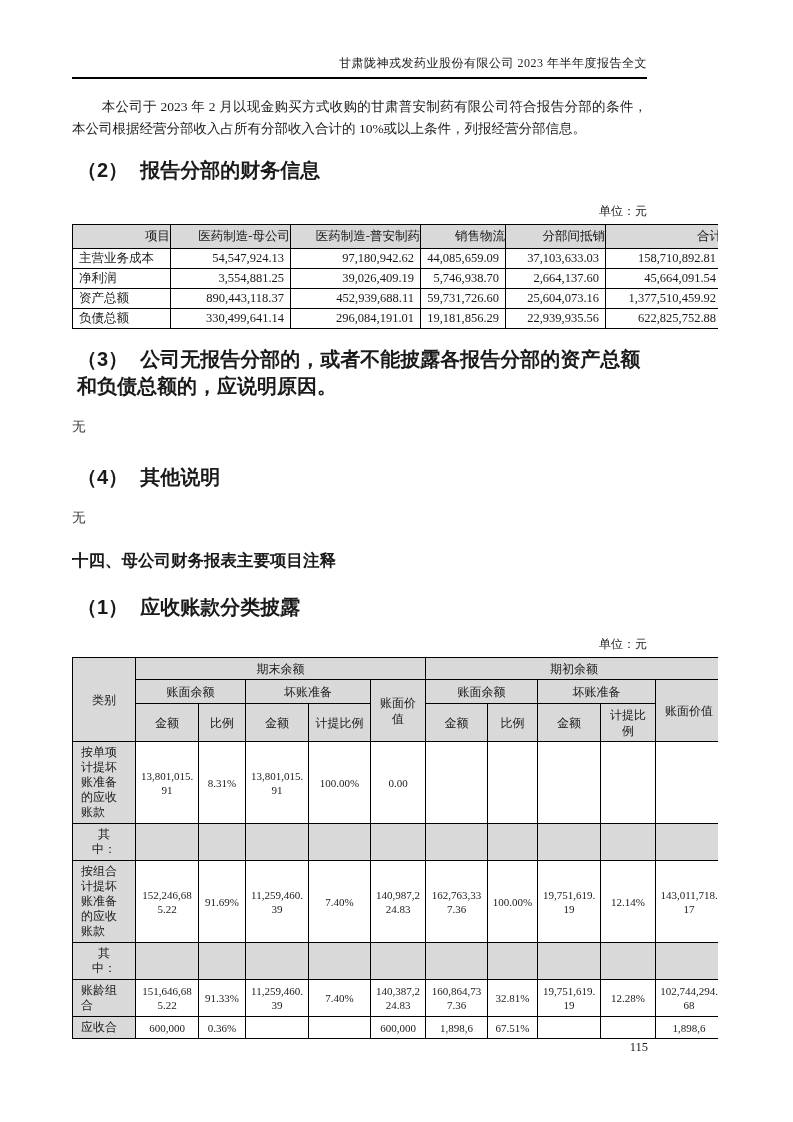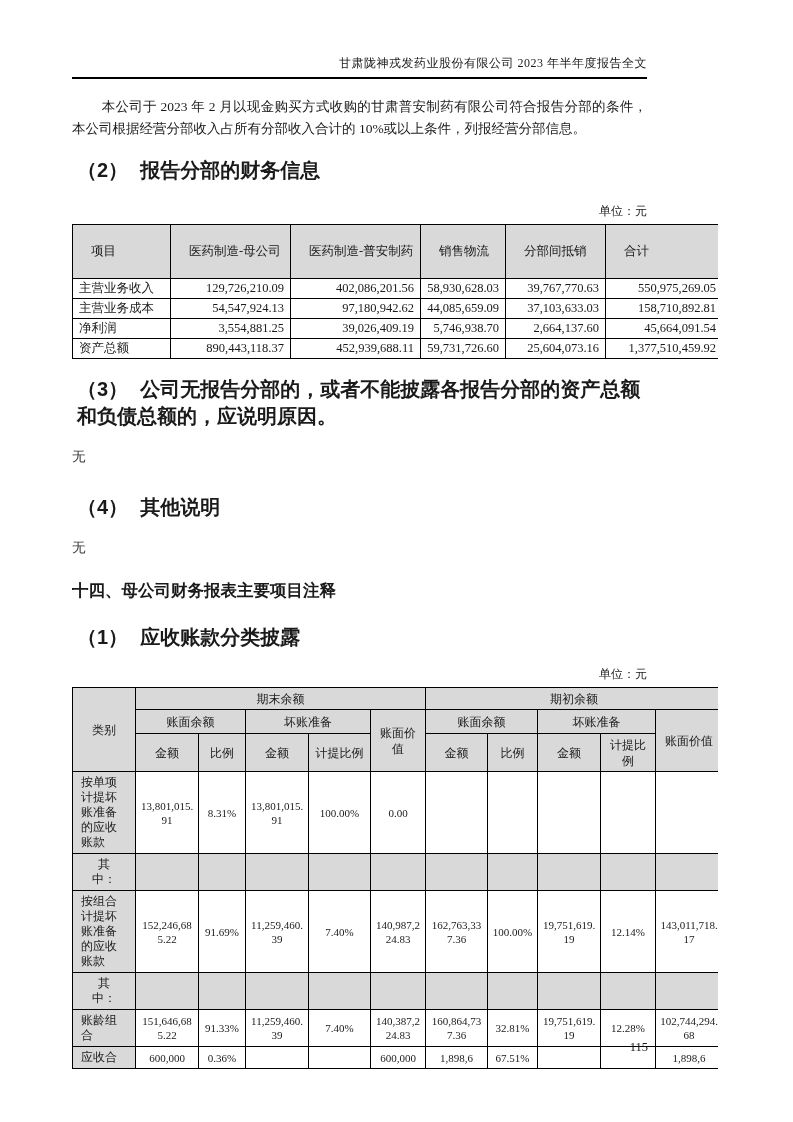--- a/index.html
+++ b/index.html
@@ -57,22 +57,22 @@
     border: 1px solid #000;
     font-weight: normal;
     overflow: hidden;
   }
 
   
   .seg-table { font-size: 12.5px; }
   .seg-table th {
     background: #d9d9d9;
     height: 24px;
-    text-align: left;
-    padding: 18px;
+    text-align: right;
+    padding: 0;
     white-space: nowrap;
   }
   .seg-table td { height: 20px; padding: 1px 6px; white-space: nowrap; }
   .seg-table td.lbl { text-align: left; }
   .seg-table td.num { text-align: right; }
 
   .plain-text { margin-top: 18px; font-size: 13.5px; color: #333; }
 
   .major-heading {
     margin-top: 23px;
@@ -152,28 +152,20 @@
             <th>项目</th>
             <th>医药制造-母公司</th>
             <th>医药制造-普安制药</th>
             <th>销售物流</th>
             <th>分部间抵销</th>
             <th>合计</th>
           </tr>
       </thead>
       <tbody>
           <tr>
-            <td class="lbl">主营业务收入</td>
-            <td class="num">129,726,210.09</td>
-            <td class="num">402,086,201.56</td>
-            <td class="num">58,930,628.03</td>
-            <td class="num">39,767,770.63</td>
-            <td class="num">550,975,269.05</td>
-          </tr>
-          <tr>
             <td class="lbl">主营业务成本</td>
             <td class="num">54,547,924.13</td>
             <td class="num">97,180,942.62</td>
             <td class="num">44,085,659.09</td>
             <td class="num">37,103,633.03</td>
             <td class="num">158,710,892.81</td>
           </tr>
           <tr>
             <td class="lbl">净利润</td>
             <td class="num">3,554,881.25</td>
@@ -182,20 +174,28 @@
             <td class="num">2,664,137.60</td>
             <td class="num">45,664,091.54</td>
           </tr>
           <tr>
             <td class="lbl">资产总额</td>
             <td class="num">890,443,118.37</td>
             <td class="num">452,939,688.11</td>
             <td class="num">59,731,726.60</td>
             <td class="num">25,604,073.16</td>
             <td class="num">1,377,510,459.92</td>
+          </tr>
+          <tr>
+            <td class="lbl">负债总额</td>
+            <td class="num">330,499,641.14</td>
+            <td class="num">296,084,191.01</td>
+            <td class="num">19,181,856.29</td>
+            <td class="num">22,939,935.56</td>
+            <td class="num">622,825,752.88</td>
           </tr>
         </tbody>
     </table>
 
     <div class="sub-heading">
       <span class="h-num">（3）</span><span class="h-text">公司无报告分部的，或者不能披露各报告分部的资产总额和负债总额的，应说明原因。</span>
     </div>
     <p class="plain-text">无</p>
 
     <div class="sub-heading" style="margin-top:28px">

